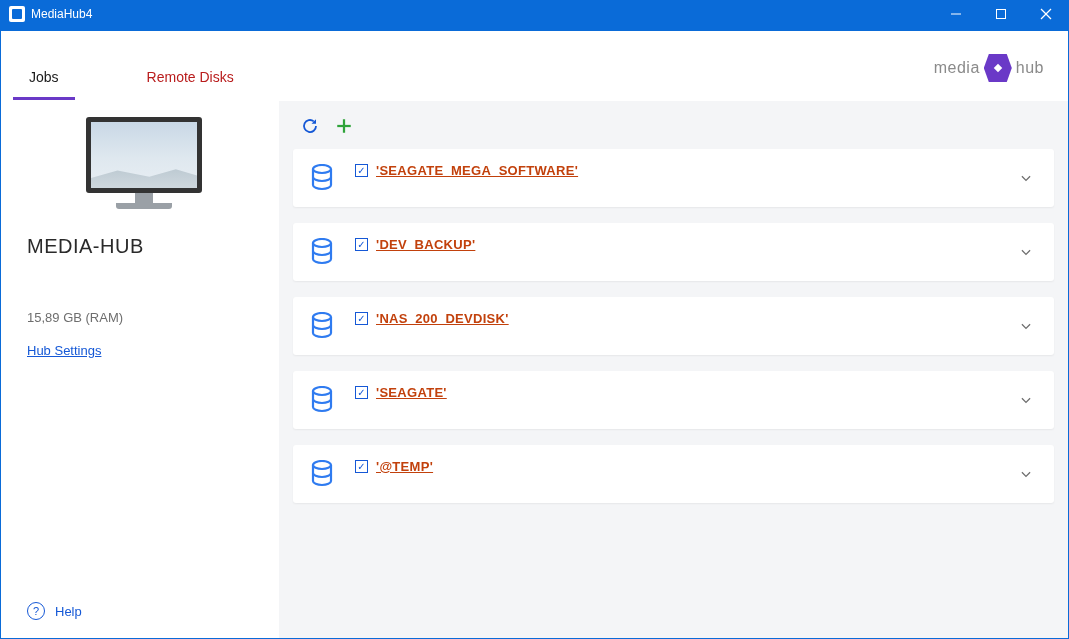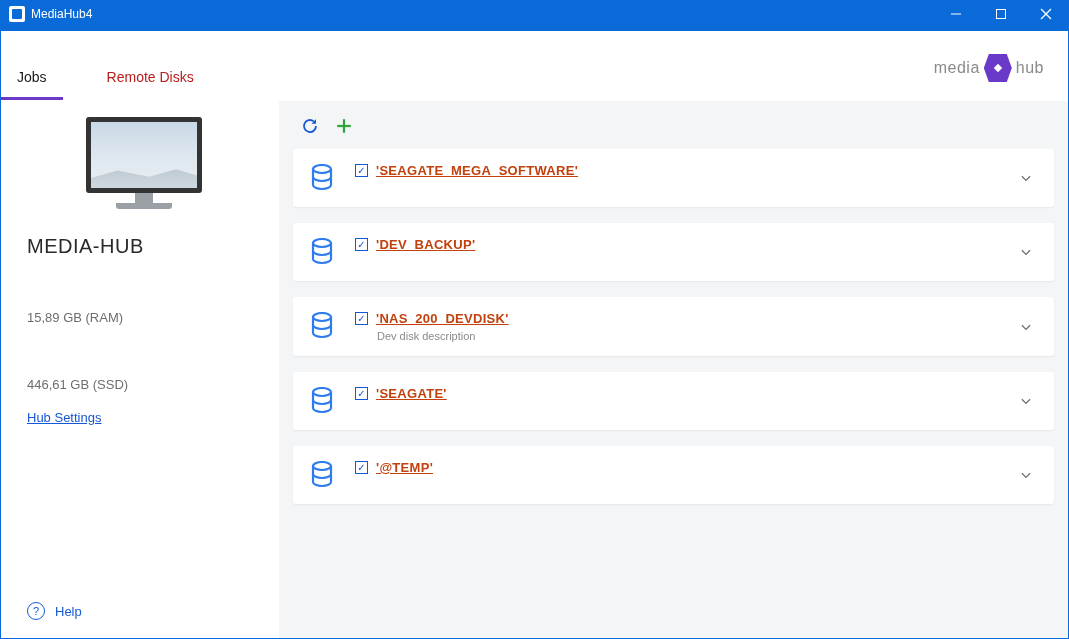--- a/index.html
+++ b/index.html
@@ -47,22 +47,22 @@
   .header-row {
     display: flex;
     align-items: flex-end;
     height: 70px;
     padding: 0 24px 0 0;
     border-bottom: 1px solid transparent;
   }
   .tabs {
     display: flex;
     align-items: flex-end;
-    gap: 28px;
-    padding-left: 0;
+    gap: 56px;
+    padding-left: 12px;
   }
   .tab {
     padding: 14px 16px 12px 16px;
     color: #b91c1c;
     font-size: 14px;
     cursor: pointer;
     border-bottom: 3px solid transparent;
   }
   .tab.active {
     color: #1a1a1a;
@@ -234,21 +234,20 @@
     <div class="sidebar">
       <div class="monitor-wrap">
         <div class="monitor">
           <div class="monitor-screen"></div>
           <div class="monitor-stand"></div>
           <div class="monitor-base"></div>
         </div>
       </div>
       <div class="host-name">MEDIA-HUB</div>
       <div class="stat">15,89 GB (RAM)</div>
-      <div class="stat">446,61 GB (SSD)</div>
       <a class="hub-settings">Hub Settings</a>
       <div class="sidebar-spacer"></div>
       <div class="help-row">
         <span class="help-icon">?</span>
         <span>Help</span>
       </div>
     </div>
 
     <div class="main">
       <div class="toolbar">
@@ -320,21 +319,20 @@
     <path d="M3 5v8c0 2.2 4 4 9 4s9-1.8 9-4V5"></path>
     <path d="M3 13v8c0 2.2 4 4 9 4s9-1.8 9-4v-8"></path>
   </g>
 </svg>
             </div>
             <div class="disk-body">
               <div class="disk-title-row">
                 <div class="disk-check">✓</div>
                 <a class="disk-name">'NAS_200_DEVDISK'</a>
               </div>
-              <div class="disk-desc">Dev disk description</div>
             </div>
             <div class="disk-chevron">
               <svg width="14" height="14" viewBox="0 0 24 24">
                 <path fill="none" stroke="#6e6e6e" stroke-width="2.2" d="M5 9l7 7 7-7"></path>
               </svg>
             </div>
           </div>
           <div class="disk-card">
             <div class="disk-icon">
 <svg viewBox="0 0 24 28">

